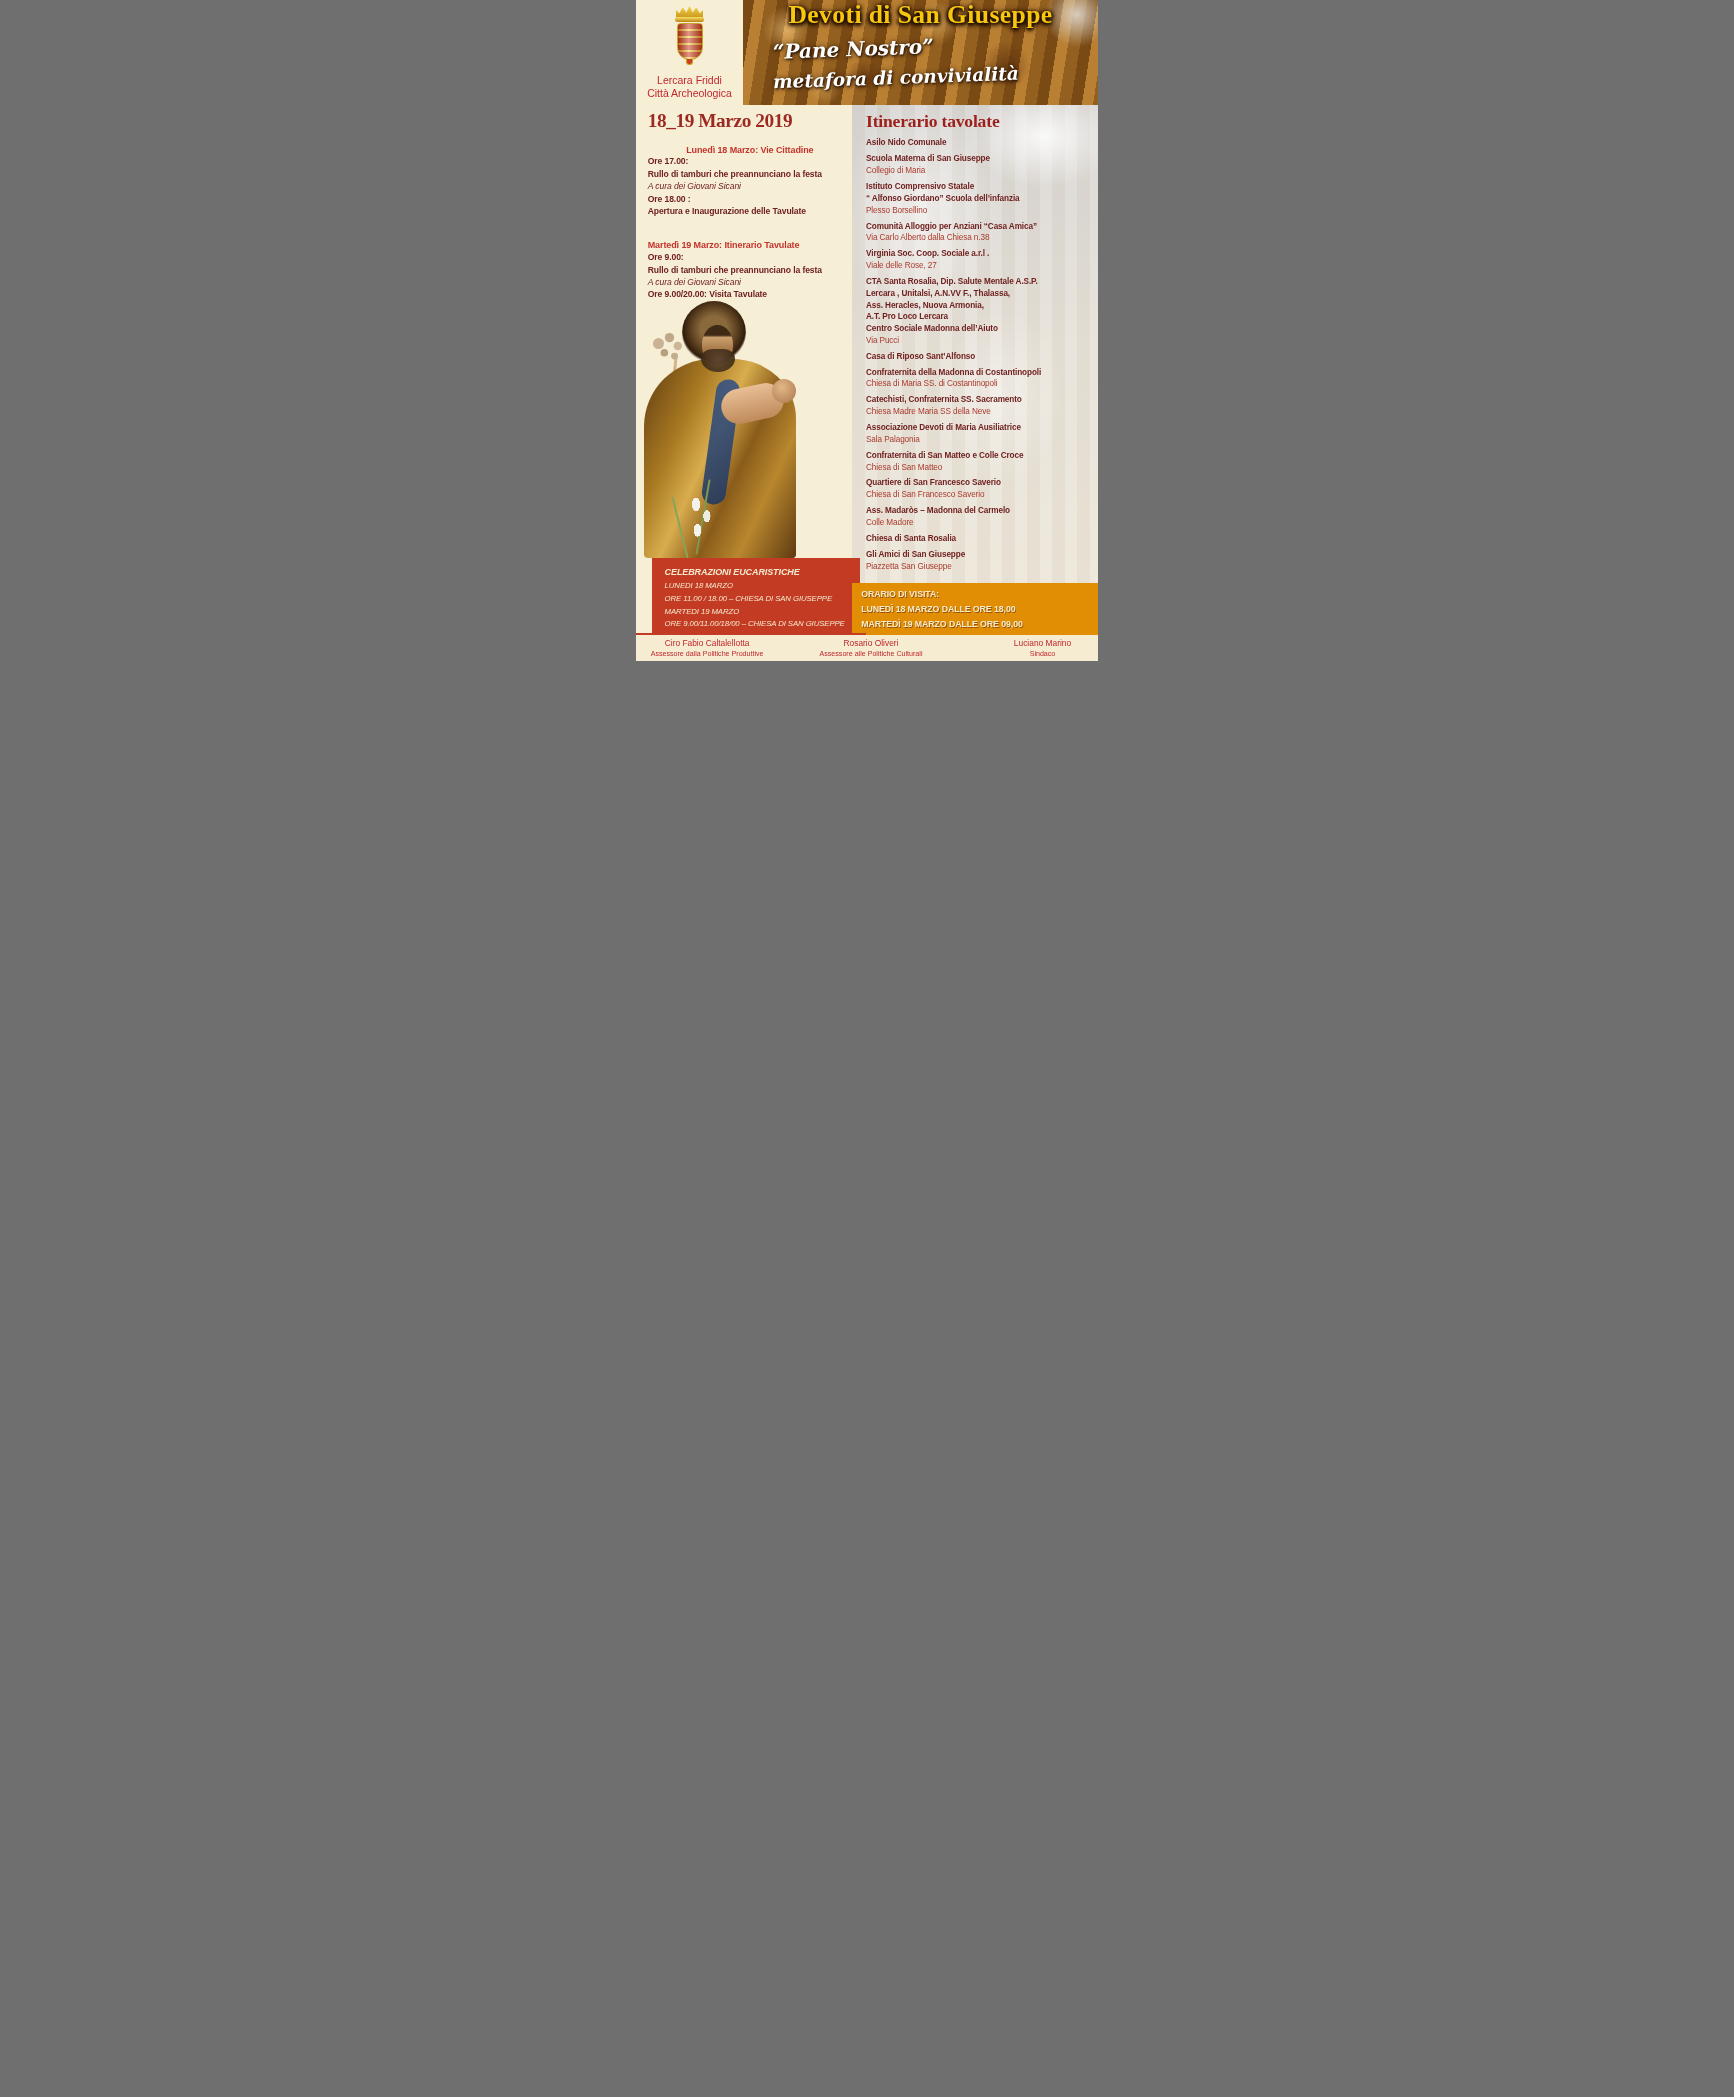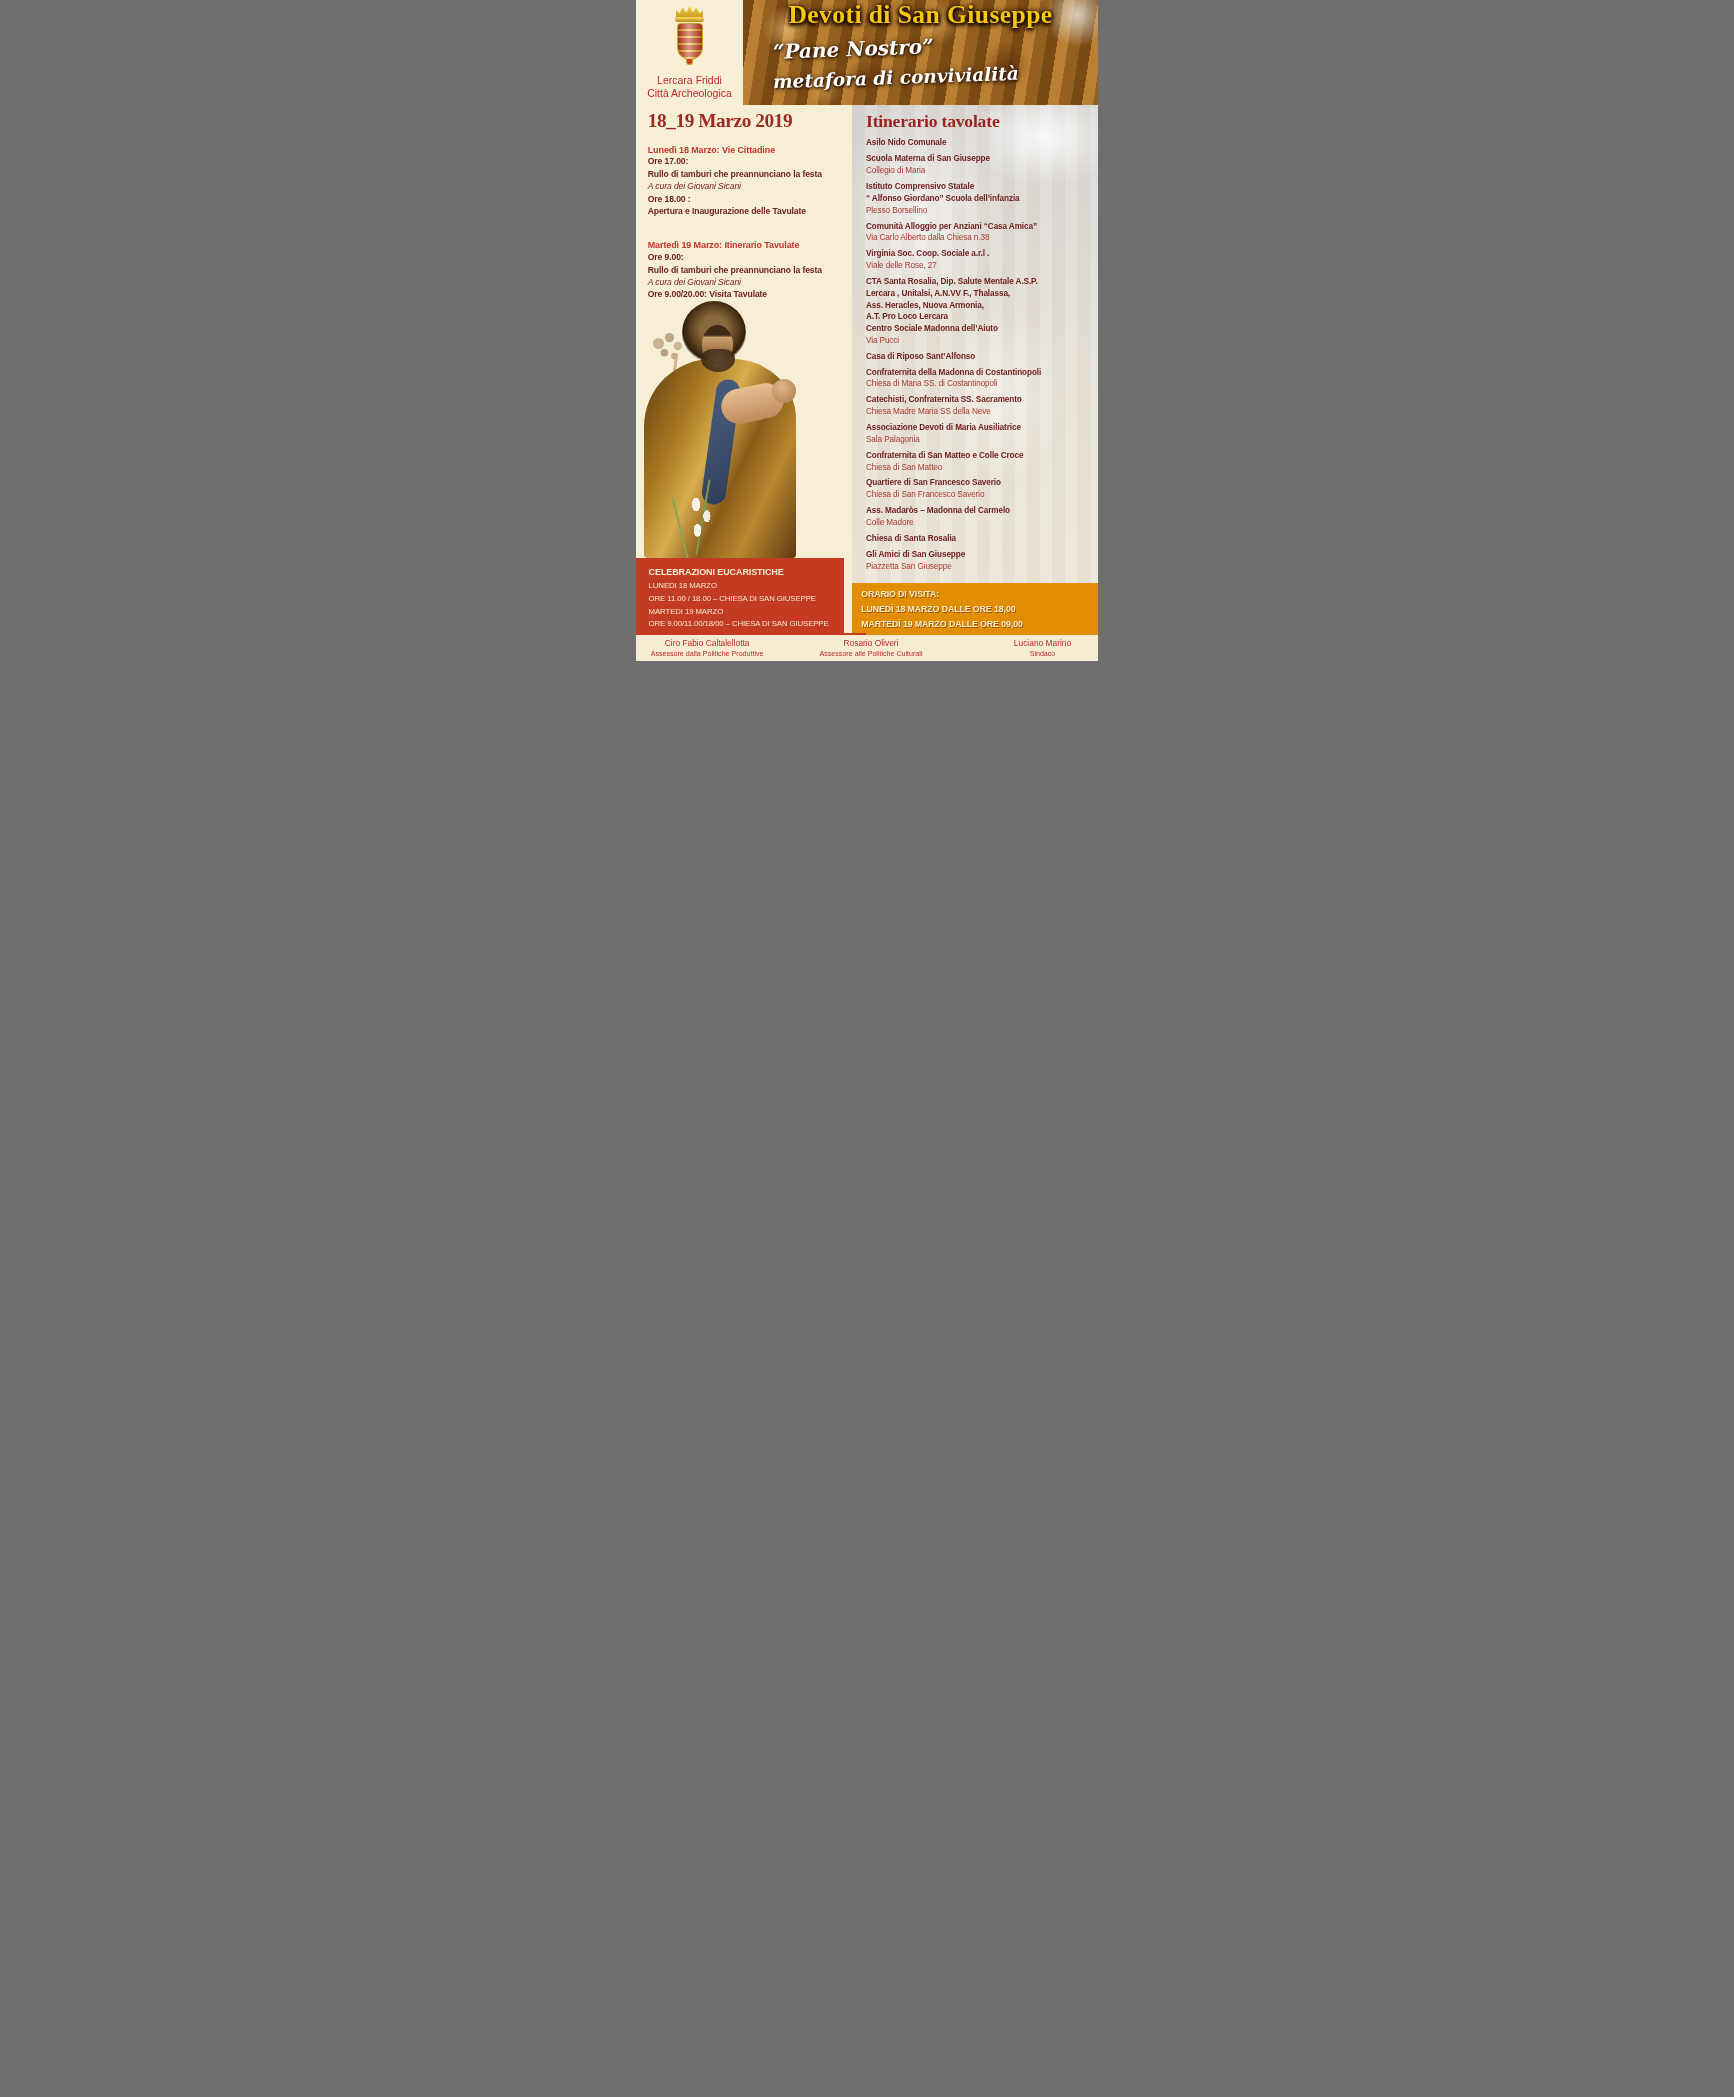--- a/index.html
+++ b/index.html
@@ -56,21 +56,21 @@
     border-left:0.8px solid #c9a227;border-right:0.8px solid #c9a227;border-bottom:0.8px solid #c9a227;
     border-radius:0 0 50% 50%;}
   .muni{position:absolute;left:0;top:74px;width:107px;text-align:center;
     color:#c1272d;font-size:10.5px;line-height:12.6px;}
 
   
   .left-col{position:absolute;left:0;top:105px;width:216px;padding-left:11.7px;z-index:2;}
   .dates-heading{margin-top:5px;font-family:"Liberation Serif",serif;font-weight:bold;
     font-size:19.3px;color:var(--darkserif);letter-spacing:-0.4px;}
   .prog-heading{font-weight:bold;font-size:9px;color:var(--bright);letter-spacing:-0.1px;}
-  .prog-heading.monday{margin-top:12.6px;}
+  .prog-heading.monday{margin-top:12.6px;text-align:center;}
   .prog-heading.tuesday{margin-top:24px;}
   .prog-line{margin-top:2.9px;font-weight:bold;font-size:8.6px;color:var(--maroon);letter-spacing:-0.1px;line-height:1.1;}
   .prog-line.italic{font-style:italic;font-weight:normal;}
 
   
   .statue{position:absolute;left:2.5px;top:299px;width:164px;height:259px;z-index:2;}
   .halo{position:absolute;left:43px;top:1.7px;width:64px;height:63px;border-radius:50%;
     background:radial-gradient(circle at 50% 45%,#8a6a3c 0 28%,#553a1c 52%,#2f1d0c 66%,rgba(47,29,12,0) 72%);}
   .head{position:absolute;left:63px;top:26px;width:31px;height:39px;border-radius:50% 50% 46% 46%;
     background:linear-gradient(180deg,#3f2a16 0 26%,#caa06d 32%,#9b6b3c 74%,#6e4a26);}
@@ -113,22 +113,22 @@
     color:var(--itserif);letter-spacing:-0.2px;}
   .it-list{margin-top:7.6px;}
   .it-entry{margin-top:7.1px;}
   .it-entry:first-child{margin-top:0;}
   .it-entry > div{margin-top:2.9px;line-height:1.08;letter-spacing:-0.1px;font-size:8.2px;}
   .it-entry > div:first-child{margin-top:0;}
   .it-name{font-weight:bold;color:var(--maroon);}
   .it-loc{color:var(--medred);}
 
   
-  .mass-box{position:absolute;left:0;top:558px;width:208px;height:76px;background:var(--boxred);
-    z-index:3;padding:9.2px 4.2px 0 12.6px;color:var(--boxtext);}
+  .mass-box{position:absolute;left:16px;top:558px;width:208px;height:76px;background:var(--boxred);
+    z-index:3;padding:9.2px 4.2px 0 12.6px;color:var(--boxtext);font-style:italic;}
   .mass-heading{font-weight:bold;font-size:9px;letter-spacing:-0.1px;}
   .mass-line{margin-top:3.8px;font-size:7.8px;letter-spacing:-0.1px;}
 
   
   .visit-box{position:absolute;left:216px;top:583px;width:246px;height:50px;background:var(--boxorange);
     z-index:3;padding:5.5px 4.2px 0 9.2px;}
   .visit-heading,.visit-line{font-weight:bold;font-size:8.8px;color:#f6ecca;letter-spacing:-0.1px;
     text-shadow:0.8px 0.8px 0.4px rgba(96,30,10,.55);}
   .visit-line{margin-top:5px;}
 

